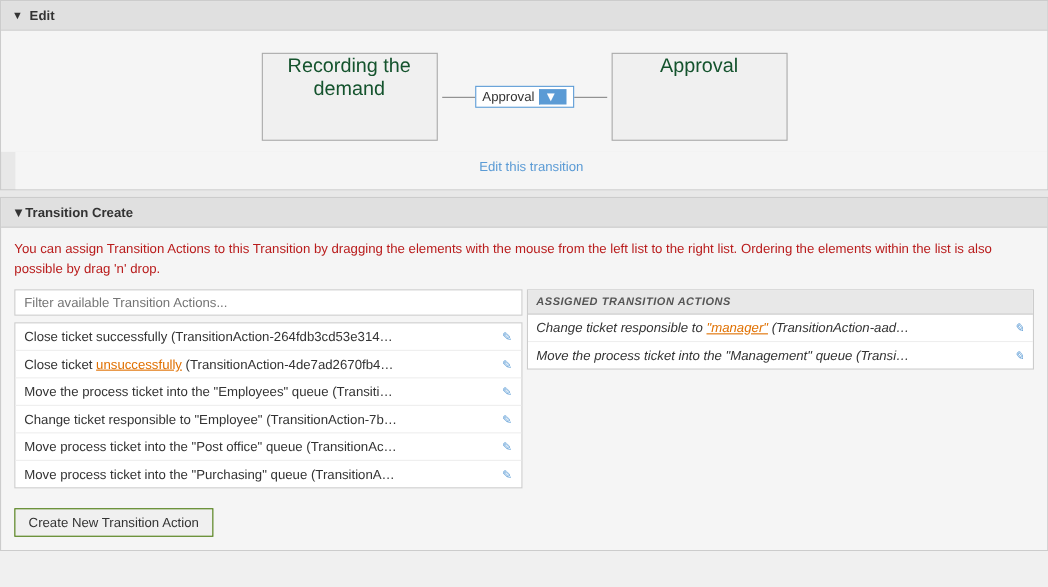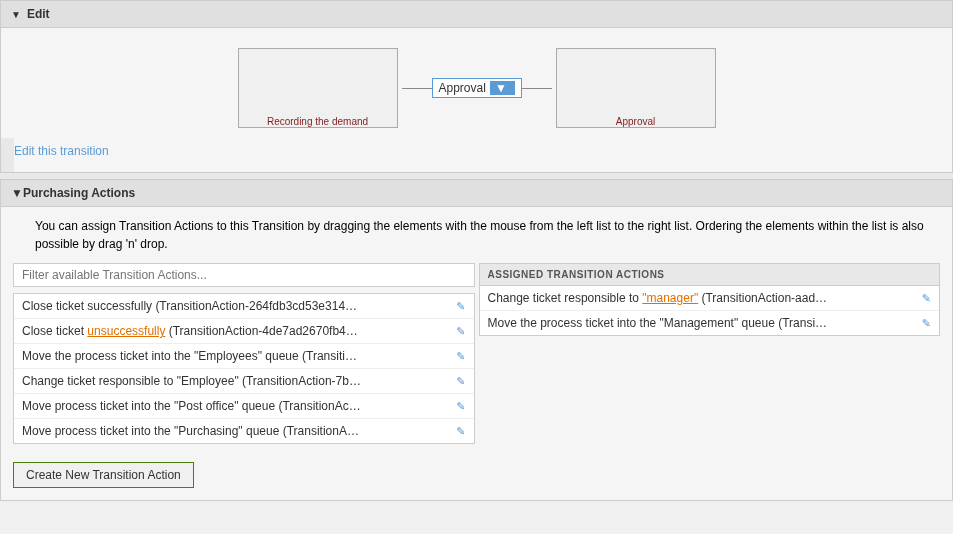--- a/index.html
+++ b/index.html
@@ -40,25 +40,25 @@
       justify-content: center;
       padding: 20px 20px 10px 20px;
       background: #f5f5f5;
     }
     .path-node {
       border: 1px solid #aaa;
       background: #f0f0f0;
       width: 160px;
       height: 80px;
       display: flex;
-      align-items: flex-end;
+      align-items: flex-start;
       justify-content: center;
       text-align: center;
-      font-size: 10px;
-      color: #7f1d1d;
+      font-size: 18px;
+      color: #14532d;
     }
     .path-connector {
       display: flex;
       flex-direction: column;
       align-items: center;
       margin: 0 4px;
     }
     .connector-line-row {
       display: flex;
       align-items: center;
@@ -88,20 +88,21 @@
       margin-left: 4px;
       background: #5b9bd5;
       color: white;
       padding: 0 4px;
       height: 100%;
       display: flex;
       align-items: center;
     }
     .edit-transition-link {
       display: block;
+      text-align: center;
       color: #5b9bd5;
       font-size: 12px;
       padding: 6px 0 14px 0;
       cursor: pointer;
       text-decoration: none;
       background: #f5f5f5;
       margin-left: 13px;
     }
 
     
@@ -115,33 +116,33 @@
       padding: 6px 10px;
       background: #e0e0e0;
       border-bottom: 1px solid #ccc;
       font-weight: bold;
       font-size: 12px;
     }
     .description-text {
       padding: 10px 12px;
       font-size: 12px;
       line-height: 1.5;
-      color: #000000;
-      margin-left: 22px;
+      color: #b91c1c;
     }
     .drag-lists {
       display: flex;
       padding: 0 12px 12px 12px;
       gap: 4px;
     }
     .left-panel {
       flex: 1;
     }
     .right-panel {
       flex: 1;
+      font-style: italic;
     }
     .filter-input {
       width: 100%;
       padding: 4px 8px;
       border: 1px solid #ccc;
       font-size: 12px;
       margin-bottom: 6px;
       background: #fff;
       color: #999;
     }
@@ -227,21 +228,21 @@
       <div class="path-node">
         <span>Approval</span>
       </div>
     </div>
     <a class="edit-transition-link">Edit this transition</a>
   </div>
 
   <div class="section-actions">
     <div class="section-actions-header">
       <span class="arrow">▼</span>
-      <span>Purchasing Actions</span>
+      <span>Transition Create</span>
     </div>
     <div class="description-text">You can assign Transition Actions to this Transition by dragging the elements with the mouse from the left list to the right list. Ordering the elements within the list is also possible by drag 'n' drop.</div>
     <div class="drag-lists">
 
       <div class="left-panel">
         <input class="filter-input" type="text" placeholder="Filter available Transition Actions..." style="">
         <div class="list-container">
           <div id="available-items">
               <div class="list-item">
                 <span class="list-item-text">Close ticket successfully (TransitionAction-264fdb3cd53e31417…</span>

